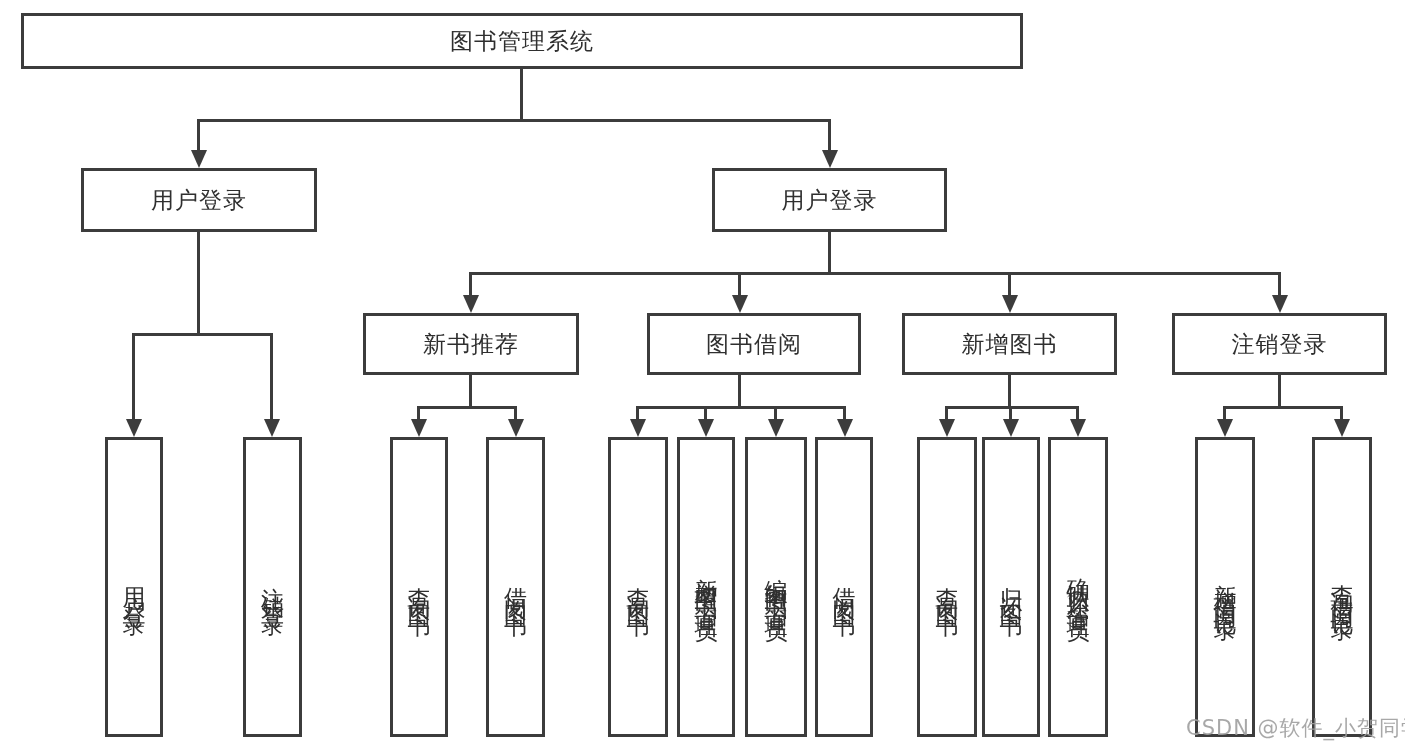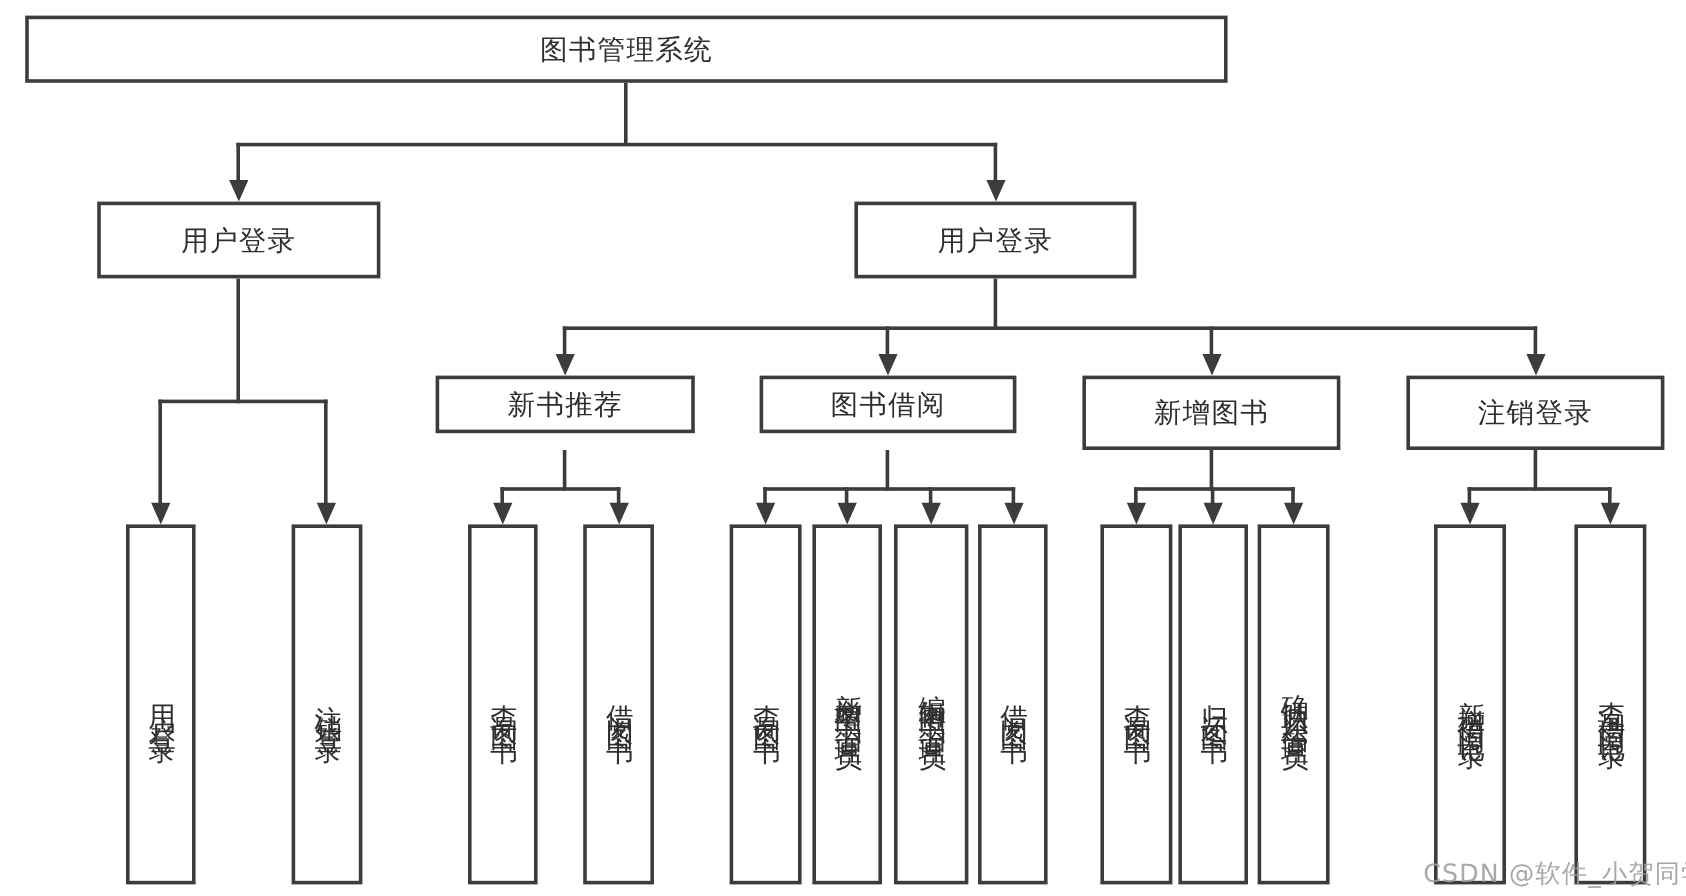--- a/index.html
+++ b/index.html
@@ -39,25 +39,25 @@
 </div>
 
 <div class="box" style="left:81px;top:168px;width:236px;height:64px;">
   <span class="hlabel">用户登录</span>
 </div>
 
 <div class="box" style="left:712px;top:168px;width:235px;height:64px;">
   <span class="hlabel">用户登录</span>
 </div>
 
-<div class="box" style="left:363px;top:313px;width:216px;height:48px;">
+<div class="box" style="left:363px;top:313px;width:216px;height:62px;">
   <span class="hlabel">新书推荐</span>
 </div>
 
-<div class="box" style="left:633px;top:313px;width:214px;height:48px;">
+<div class="box" style="left:647px;top:313px;width:214px;height:62px;">
   <span class="hlabel">图书借阅</span>
 </div>
 
 <div class="box" style="left:902px;top:313px;width:215px;height:62px;">
   <span class="hlabel">新增图书</span>
 </div>
 
 <div class="box" style="left:1172px;top:313px;width:215px;height:62px;">
   <span class="hlabel">注销登录</span>
 </div>

